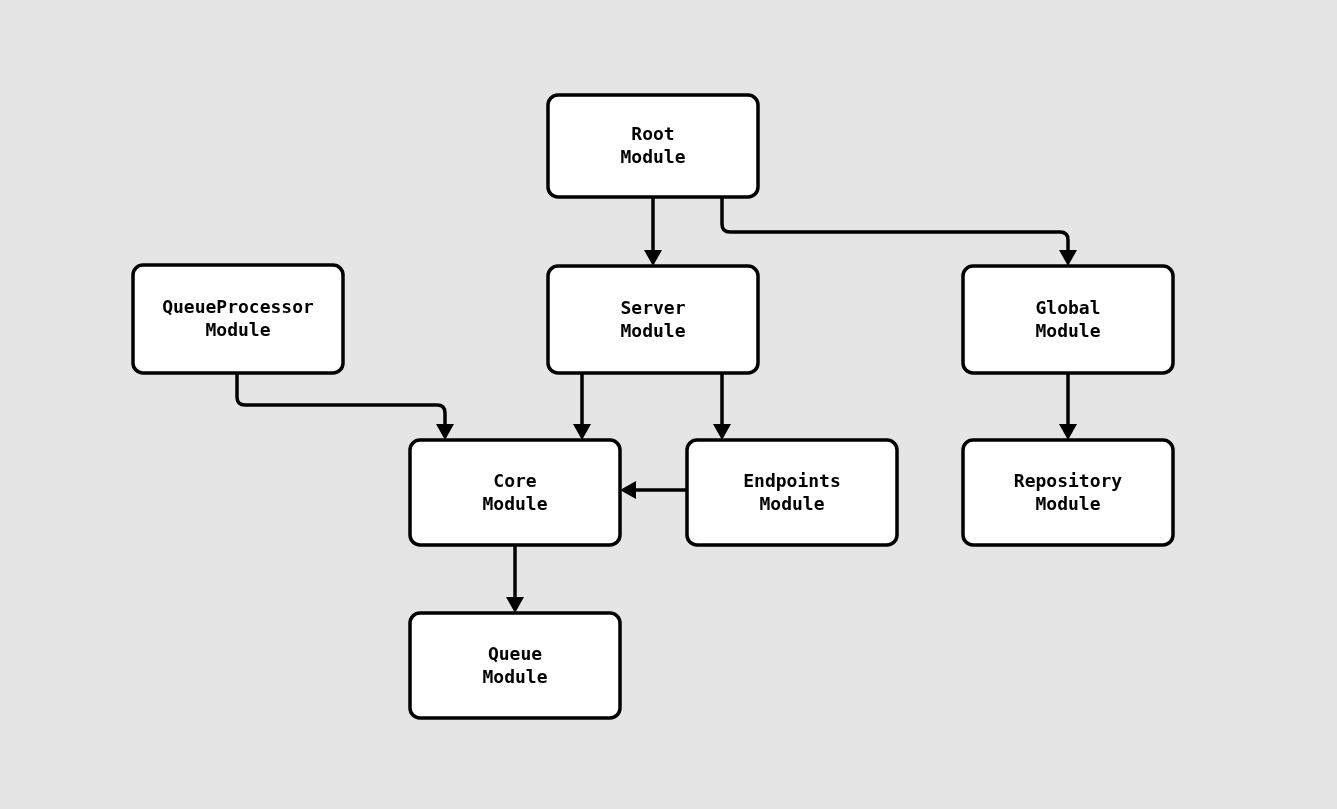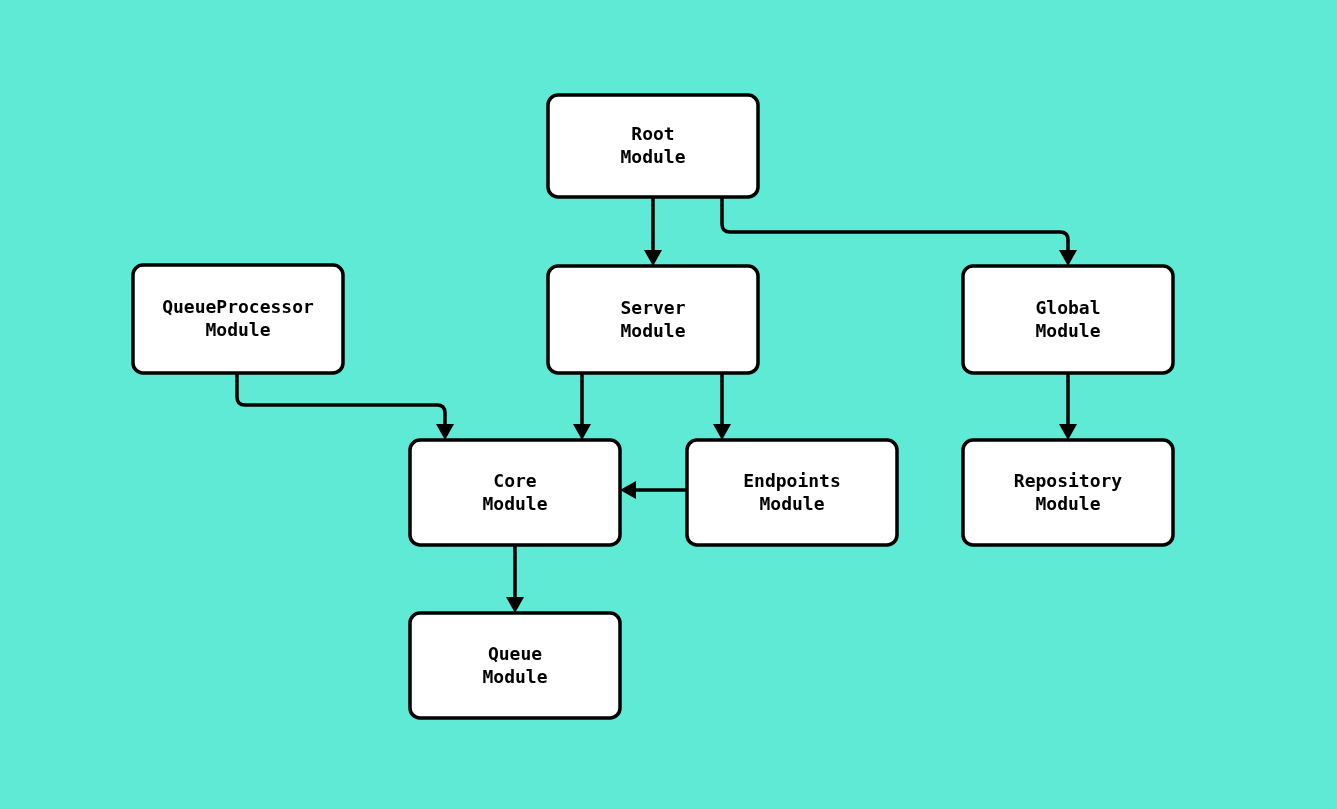--- a/index.html
+++ b/index.html
@@ -11,21 +11,21 @@
   body {
     width: 1337px;
     height: 809px;
     overflow: hidden;
     font-family: "DejaVu Sans Mono", "Liberation Mono", monospace;
   }
   #diagram-canvas {
     position: relative;
     width: 1337px;
     height: 809px;
-    background: #5eead4;
+    background: #e5e5e5;
   }
   svg.diagram {
     display: block;
     width: 1337px;
     height: 809px;
   }
   .node-box {
     fill: #ffffff;
     stroke: #000000;
     stroke-width: 3.5;

